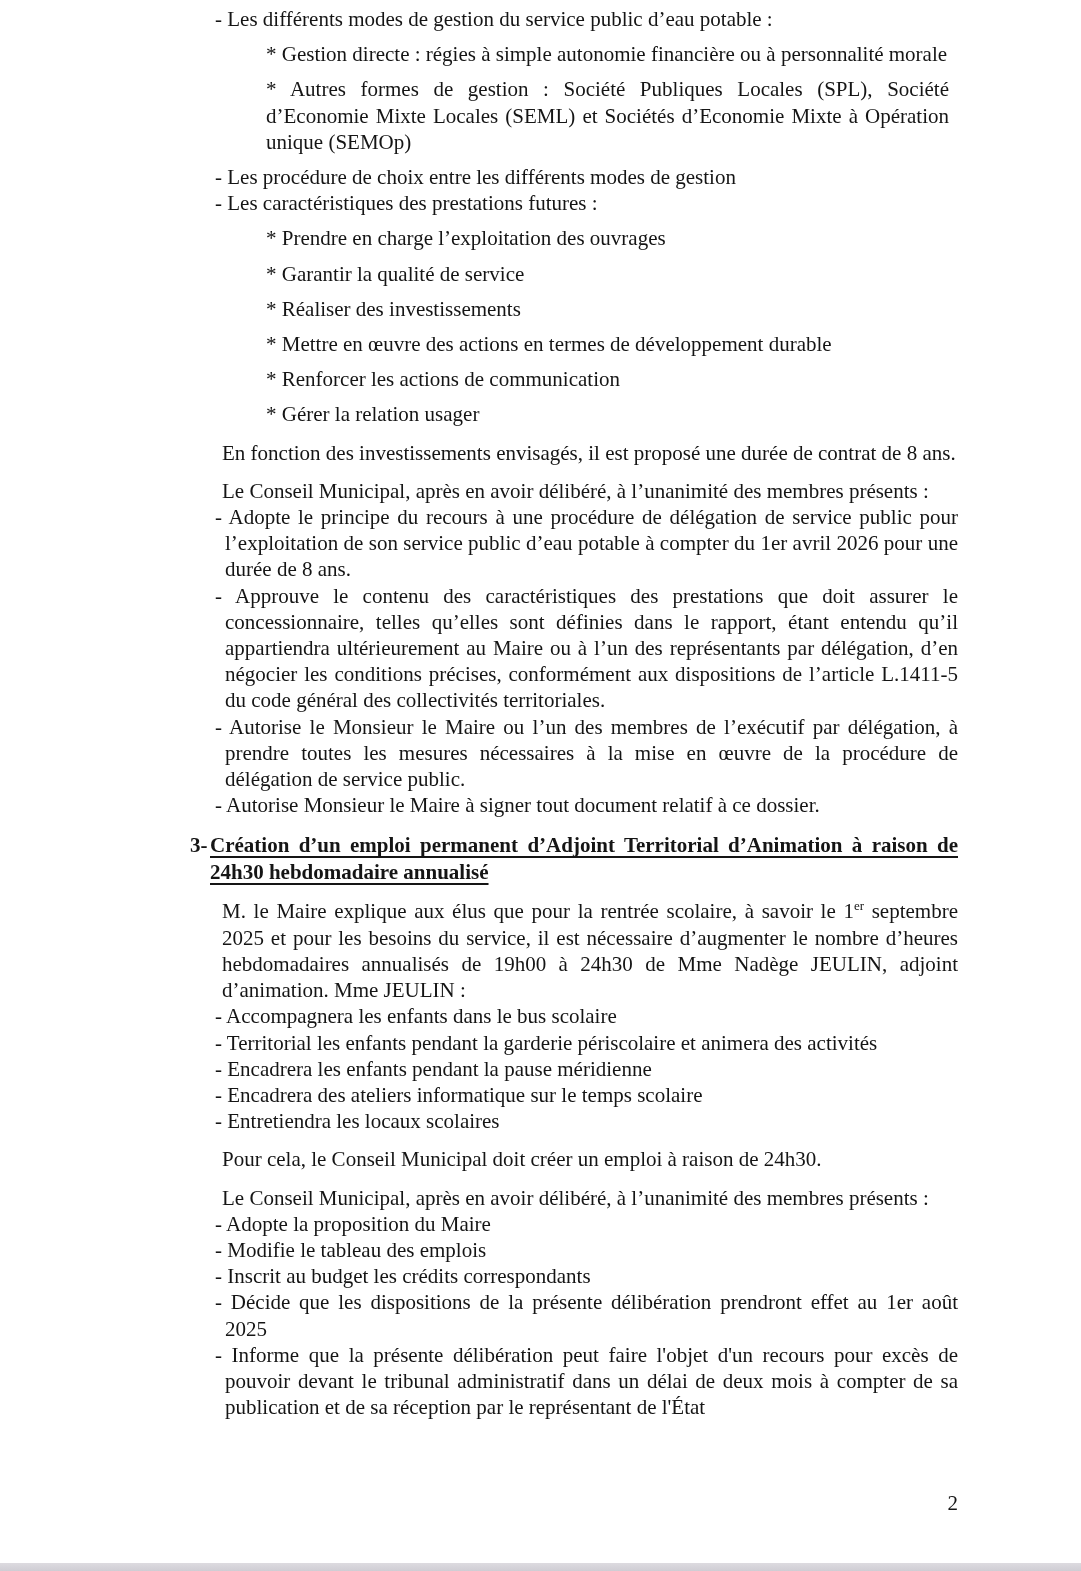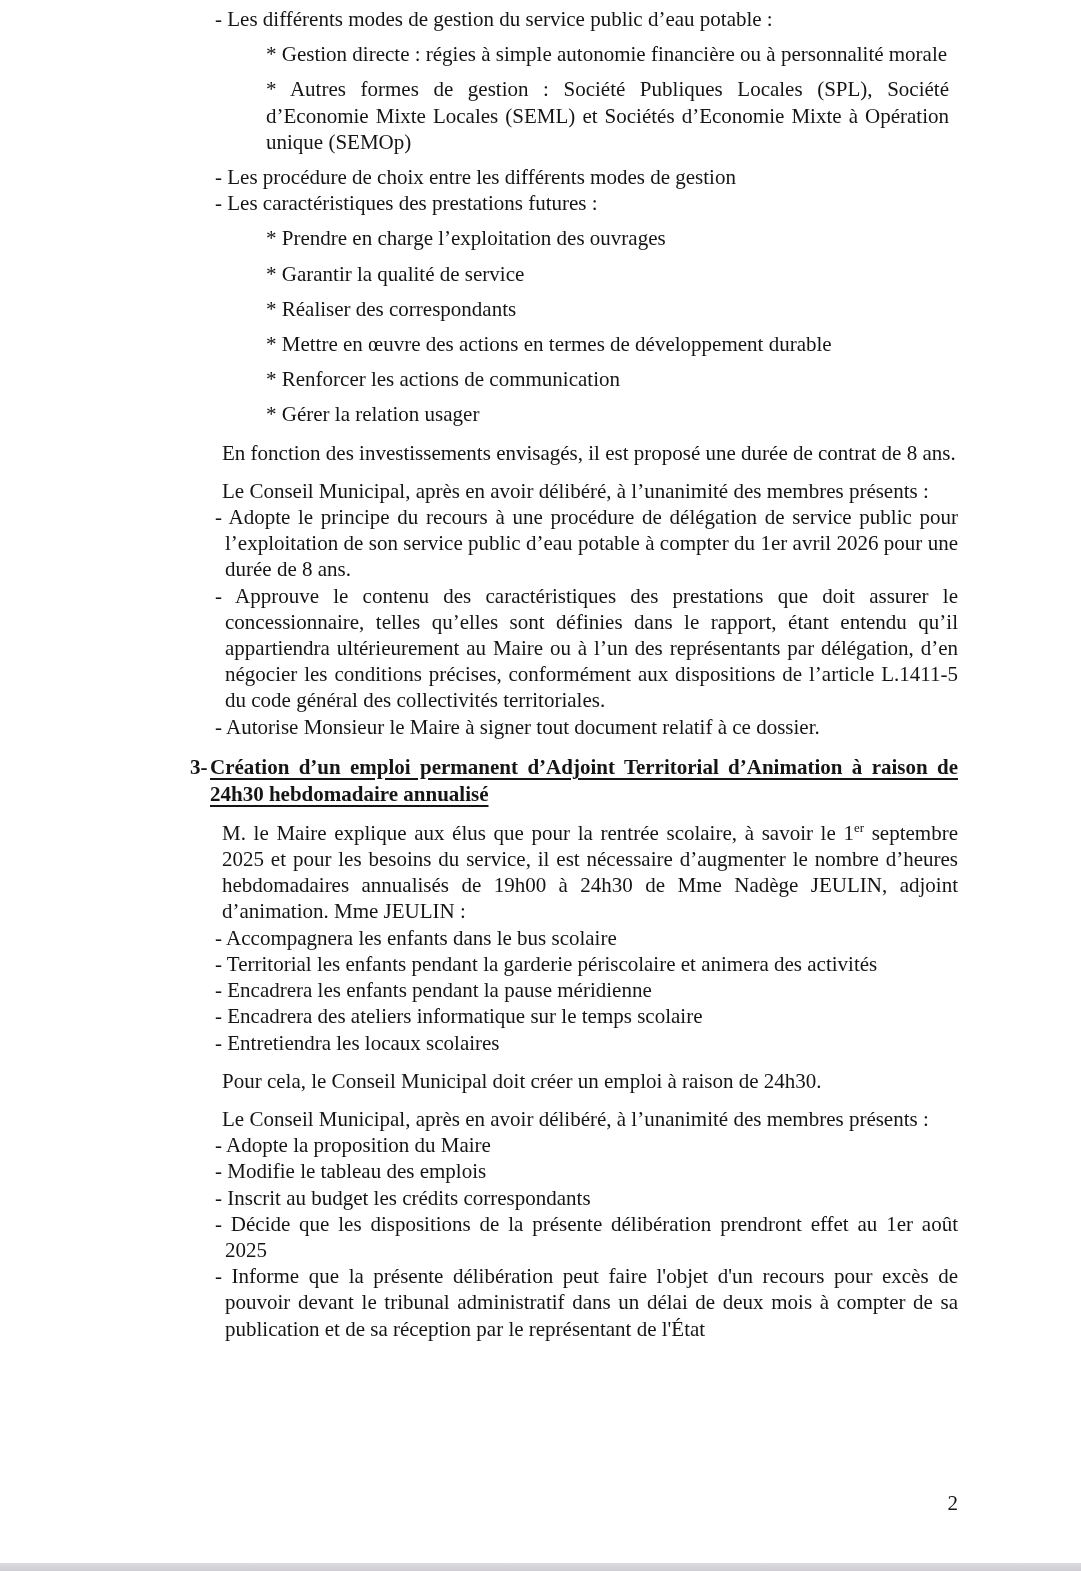--- a/index.html
+++ b/index.html
@@ -85,28 +85,29 @@
 <body>
 
 <div id="doc">
     <div class="li1">- Les différents modes de gestion du service public d’eau potable :</div>
     <div class="li2">* Gestion directe : régies à simple autonomie financière ou à personnalité morale</div>
     <div class="li2">* Autres formes de gestion : Société Publiques Locales (SPL), Société d’Economie Mixte Locales (SEML) et Sociétés d’Economie Mixte à Opération unique (SEMOp)</div>
     <div class="li1">- Les procédure de choix entre les différents modes de gestion</div>
     <div class="li1">- Les caractéristiques des prestations futures :</div>
     <div class="li2">* Prendre en charge l’exploitation des ouvrages</div>
     <div class="li2">* Garantir la qualité de service</div>
-    <div class="li2">* Réaliser des correspondants</div>
+    <div class="li2">* Réaliser des investissements</div>
     <div class="li2">* Mettre en œuvre des actions en termes de développement durable</div>
     <div class="li2">* Renforcer les actions de communication</div>
     <div class="li2">* Gérer la relation usager</div>
     <div class="para">En fonction des investissements envisagés, il est proposé une durée de contrat de 8 ans.</div>
     <div class="para">Le Conseil Municipal, après en avoir délibéré, à l’unanimité des membres présents :</div>
     <div class="li1">- Adopte le principe du recours à une procédure de délégation de service public pour l’exploitation de son service public d’eau potable à compter du 1er avril 2026 pour une durée de 8 ans.</div>
     <div class="li1">- Approuve le contenu des caractéristiques des prestations que doit assurer le concessionnaire, telles qu’elles sont définies dans le rapport, étant entendu qu’il appartiendra ultérieurement au Maire ou à l’un des représentants par délégation, d’en négocier les conditions précises, conformément aux dispositions de l’article L.1411-5 du code général des collectivités territoriales.</div>
+    <div class="li1">- Autorise le Monsieur le Maire ou l’un des membres de l’exécutif par délégation, à prendre toutes les mesures nécessaires à la mise en œuvre de la procédure de délégation de service public.</div>
     <div class="li1">- Autorise Monsieur le Maire à signer tout document relatif à ce dossier.</div>
     <div class="heading"><span class="hnum">3-</span><span class="htext">Création d’un emploi permanent d’Adjoint Territorial d’Animation à raison de 24h30 hebdomadaire annualisé</span></div>
     <div class="para">M. le Maire explique aux élus que pour la rentrée scolaire, à savoir le 1<sup>er</sup> septembre 2025 et pour les besoins du service, il est nécessaire d’augmenter le nombre d’heures hebdomadaires annualisés de 19h00 à 24h30 de Mme Nadège JEULIN, adjoint d’animation. Mme JEULIN :</div>
     <div class="li1">- Accompagnera les enfants dans le bus scolaire</div>
     <div class="li1">- Territorial les enfants pendant la garderie périscolaire et animera des activités</div>
     <div class="li1">- Encadrera les enfants pendant la pause méridienne</div>
     <div class="li1">- Encadrera des ateliers informatique sur le temps scolaire</div>
     <div class="li1">- Entretiendra les locaux scolaires</div>
     <div class="para">Pour cela, le Conseil Municipal doit créer un emploi à raison de 24h30.</div>
     <div class="para">Le Conseil Municipal, après en avoir délibéré, à l’unanimité des membres présents :</div>

